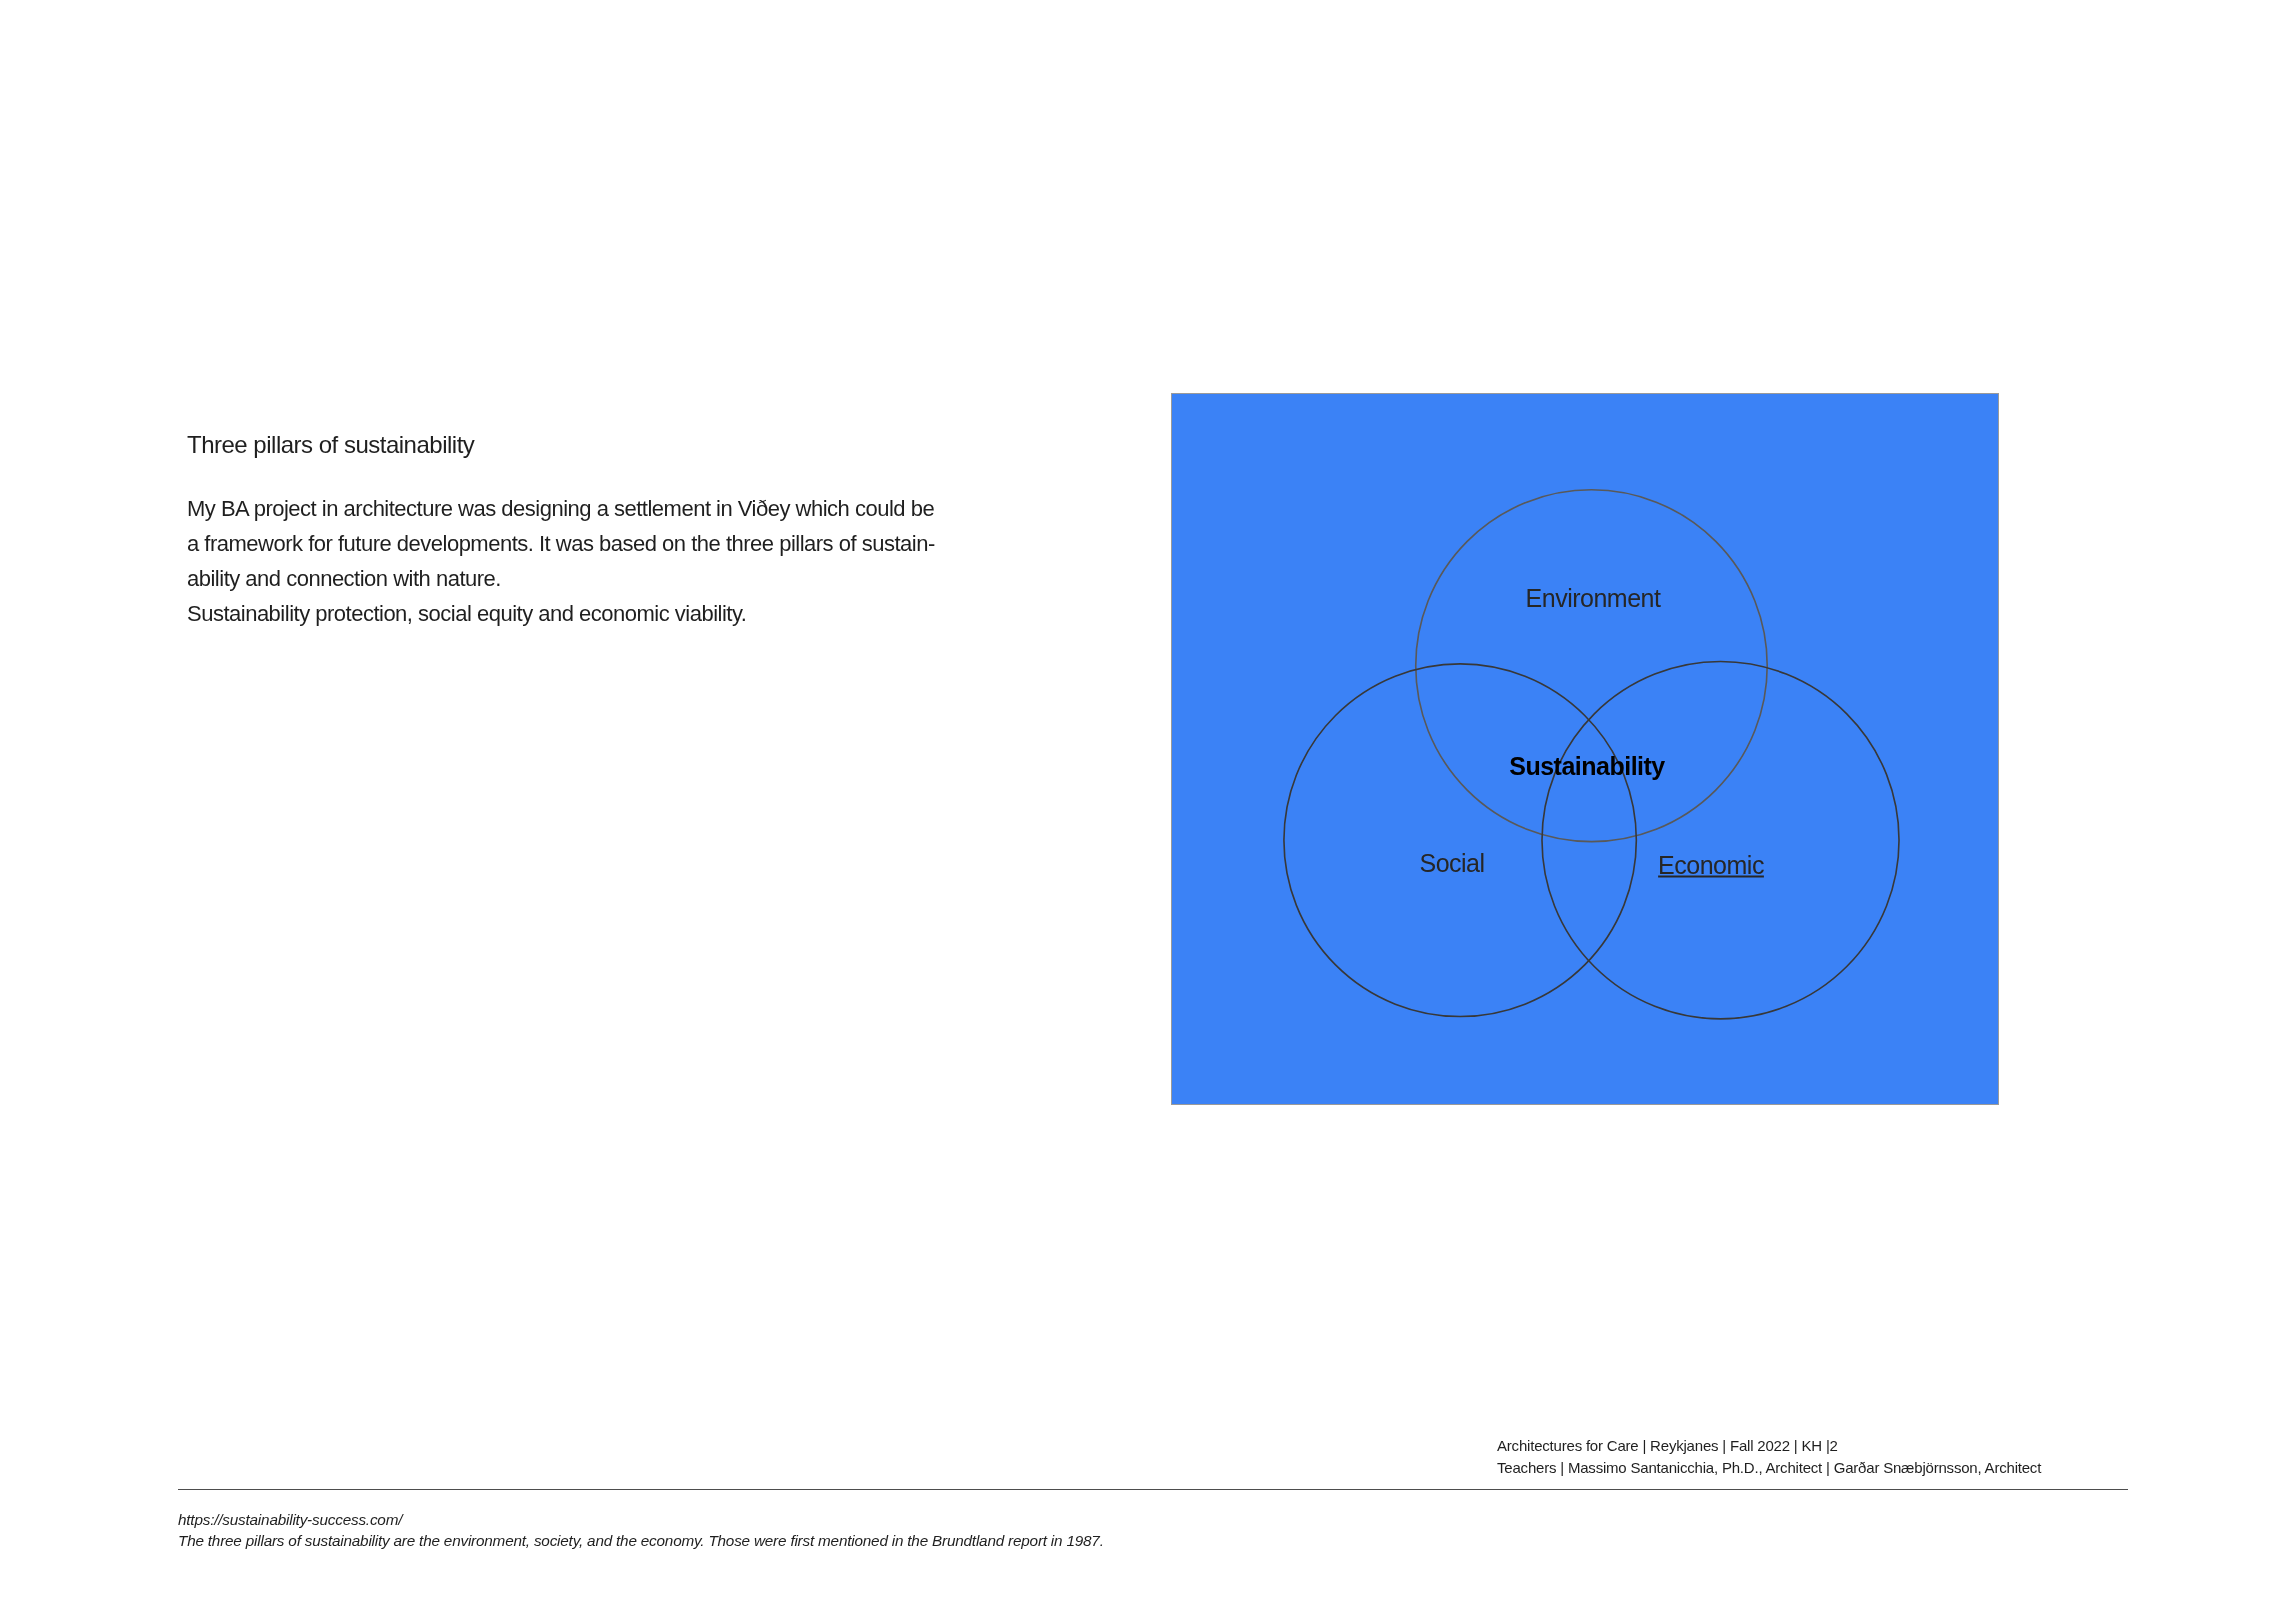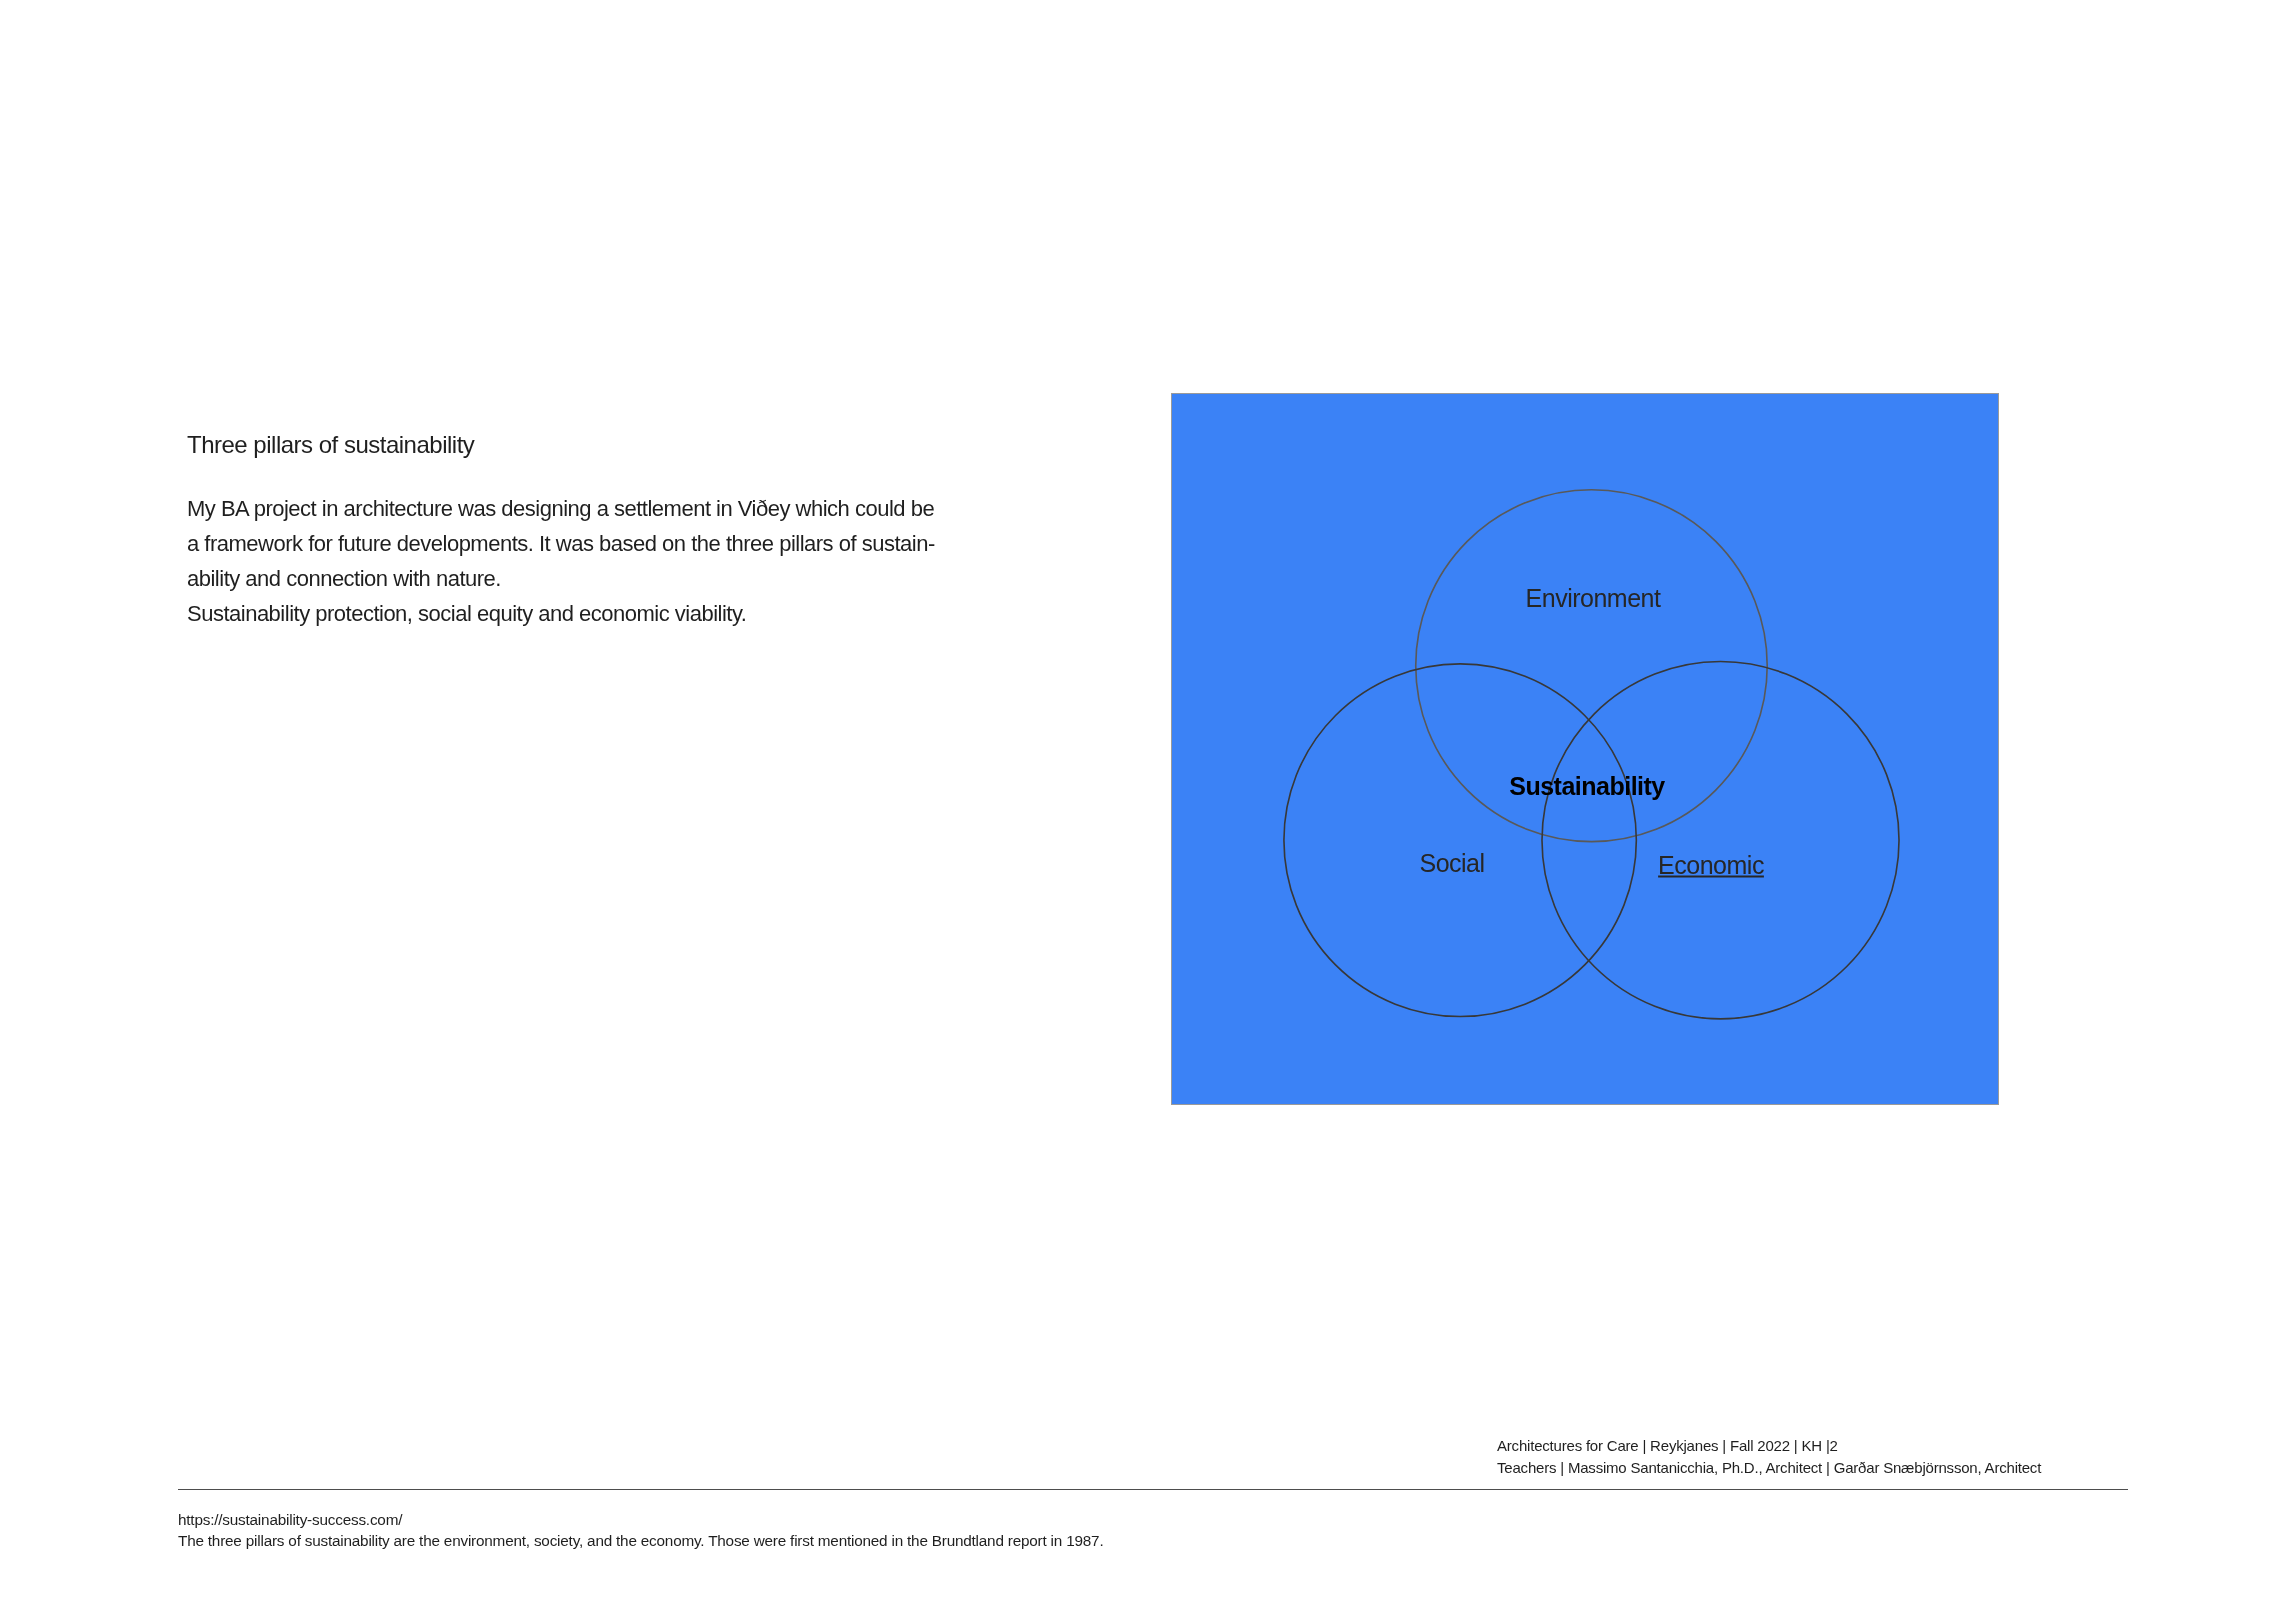--- a/index.html
+++ b/index.html
@@ -55,21 +55,21 @@
     transform: translate(-50%, -50%);
     font-size: 25px;
     letter-spacing: -0.5px;
     color: #262626;
     white-space: nowrap;
   }
   .venn-label.env  { left: 421px;  top: 204px; }
   .venn-label.soc  { left: 280px;  top: 469px; }
   .venn-label.eco  { left: 539px; top: 471px; text-decoration: underline; }
   .venn-label.center {
-    left: 415px; top: 392px;
+    left: 415px; top: 372px;
     font-weight: 600;
     color: #000000;
   }
 
   .footer-right {
     left: 1497px;
     top: 1435px;
     font-size: 15px;
     line-height: 22px;
     letter-spacing: -0.2px;
@@ -83,20 +83,21 @@
     height: 1.4px;
     background: #4d4d4d;
   }
 
   .footer-left {
     left: 178px;
     top: 1509px;
     font-size: 15.3px;
     line-height: 21px;
     letter-spacing: -0.2px;
+    font-style: italic;
   }
   .footer-left div { white-space: nowrap; }
 </style>
 </head>
 <body>
 
 <div class="slide">
 
   <div class="abs title">Three pillars of sustainability</div>
 

